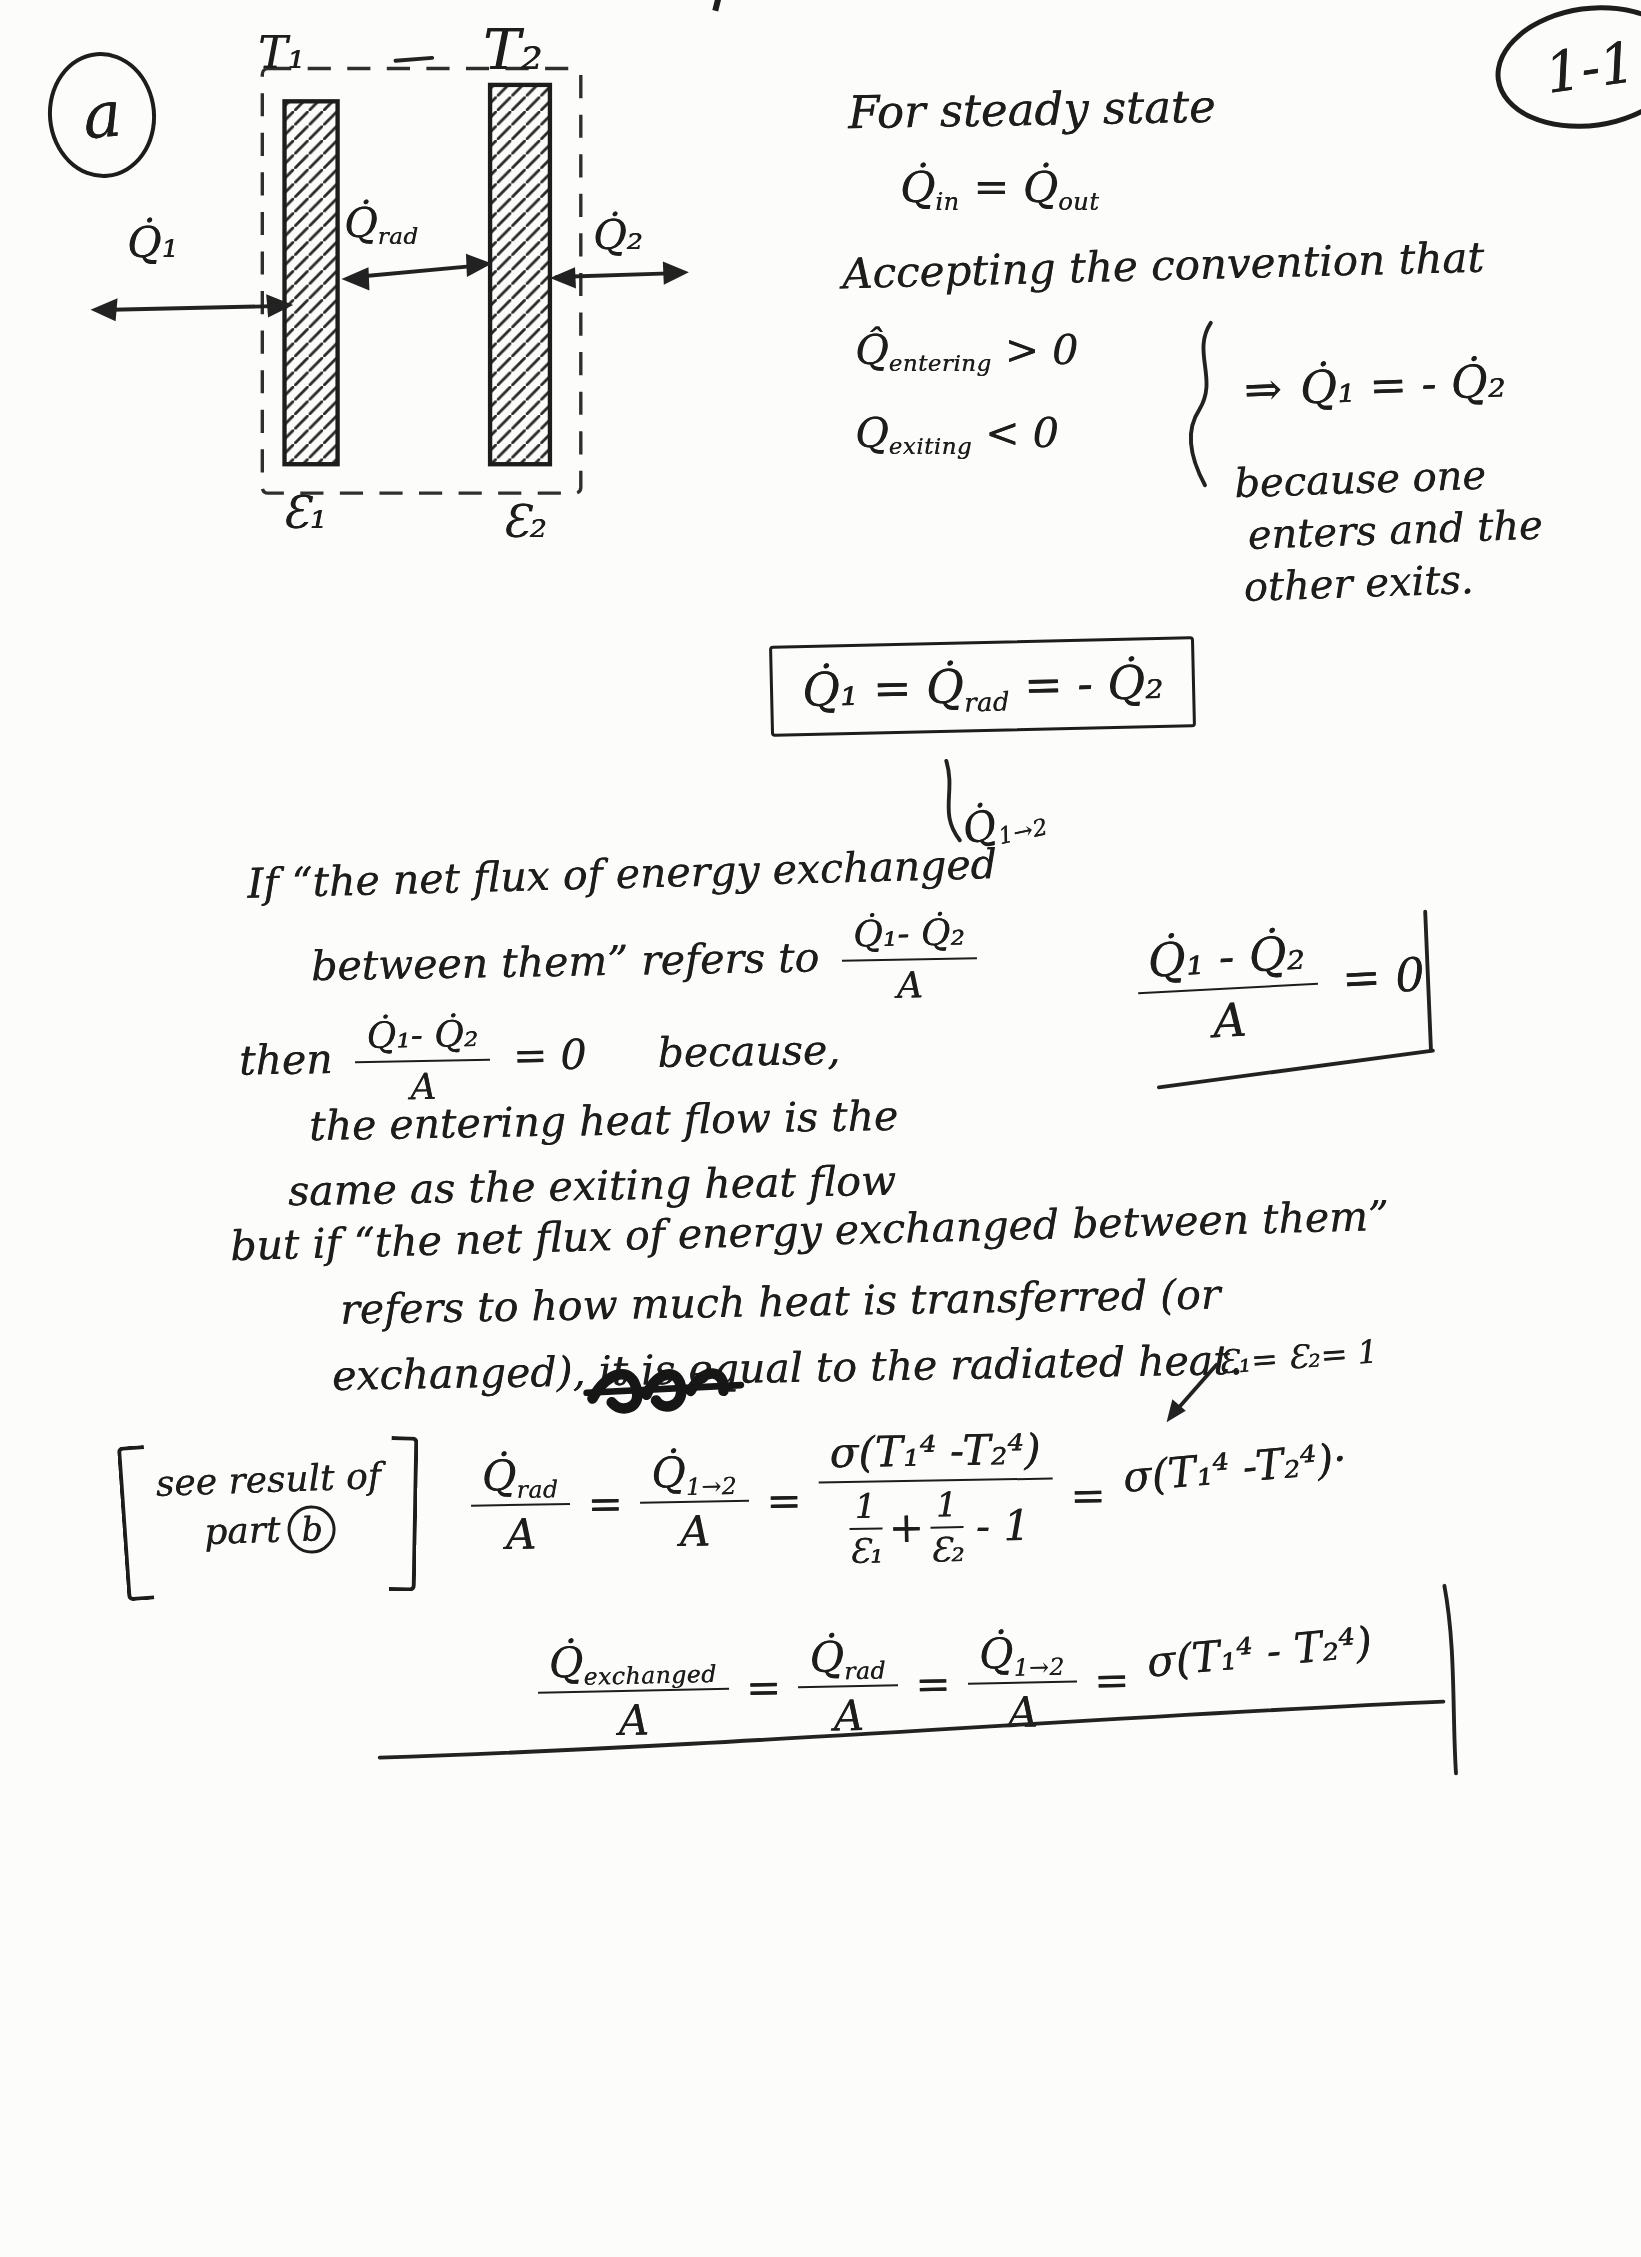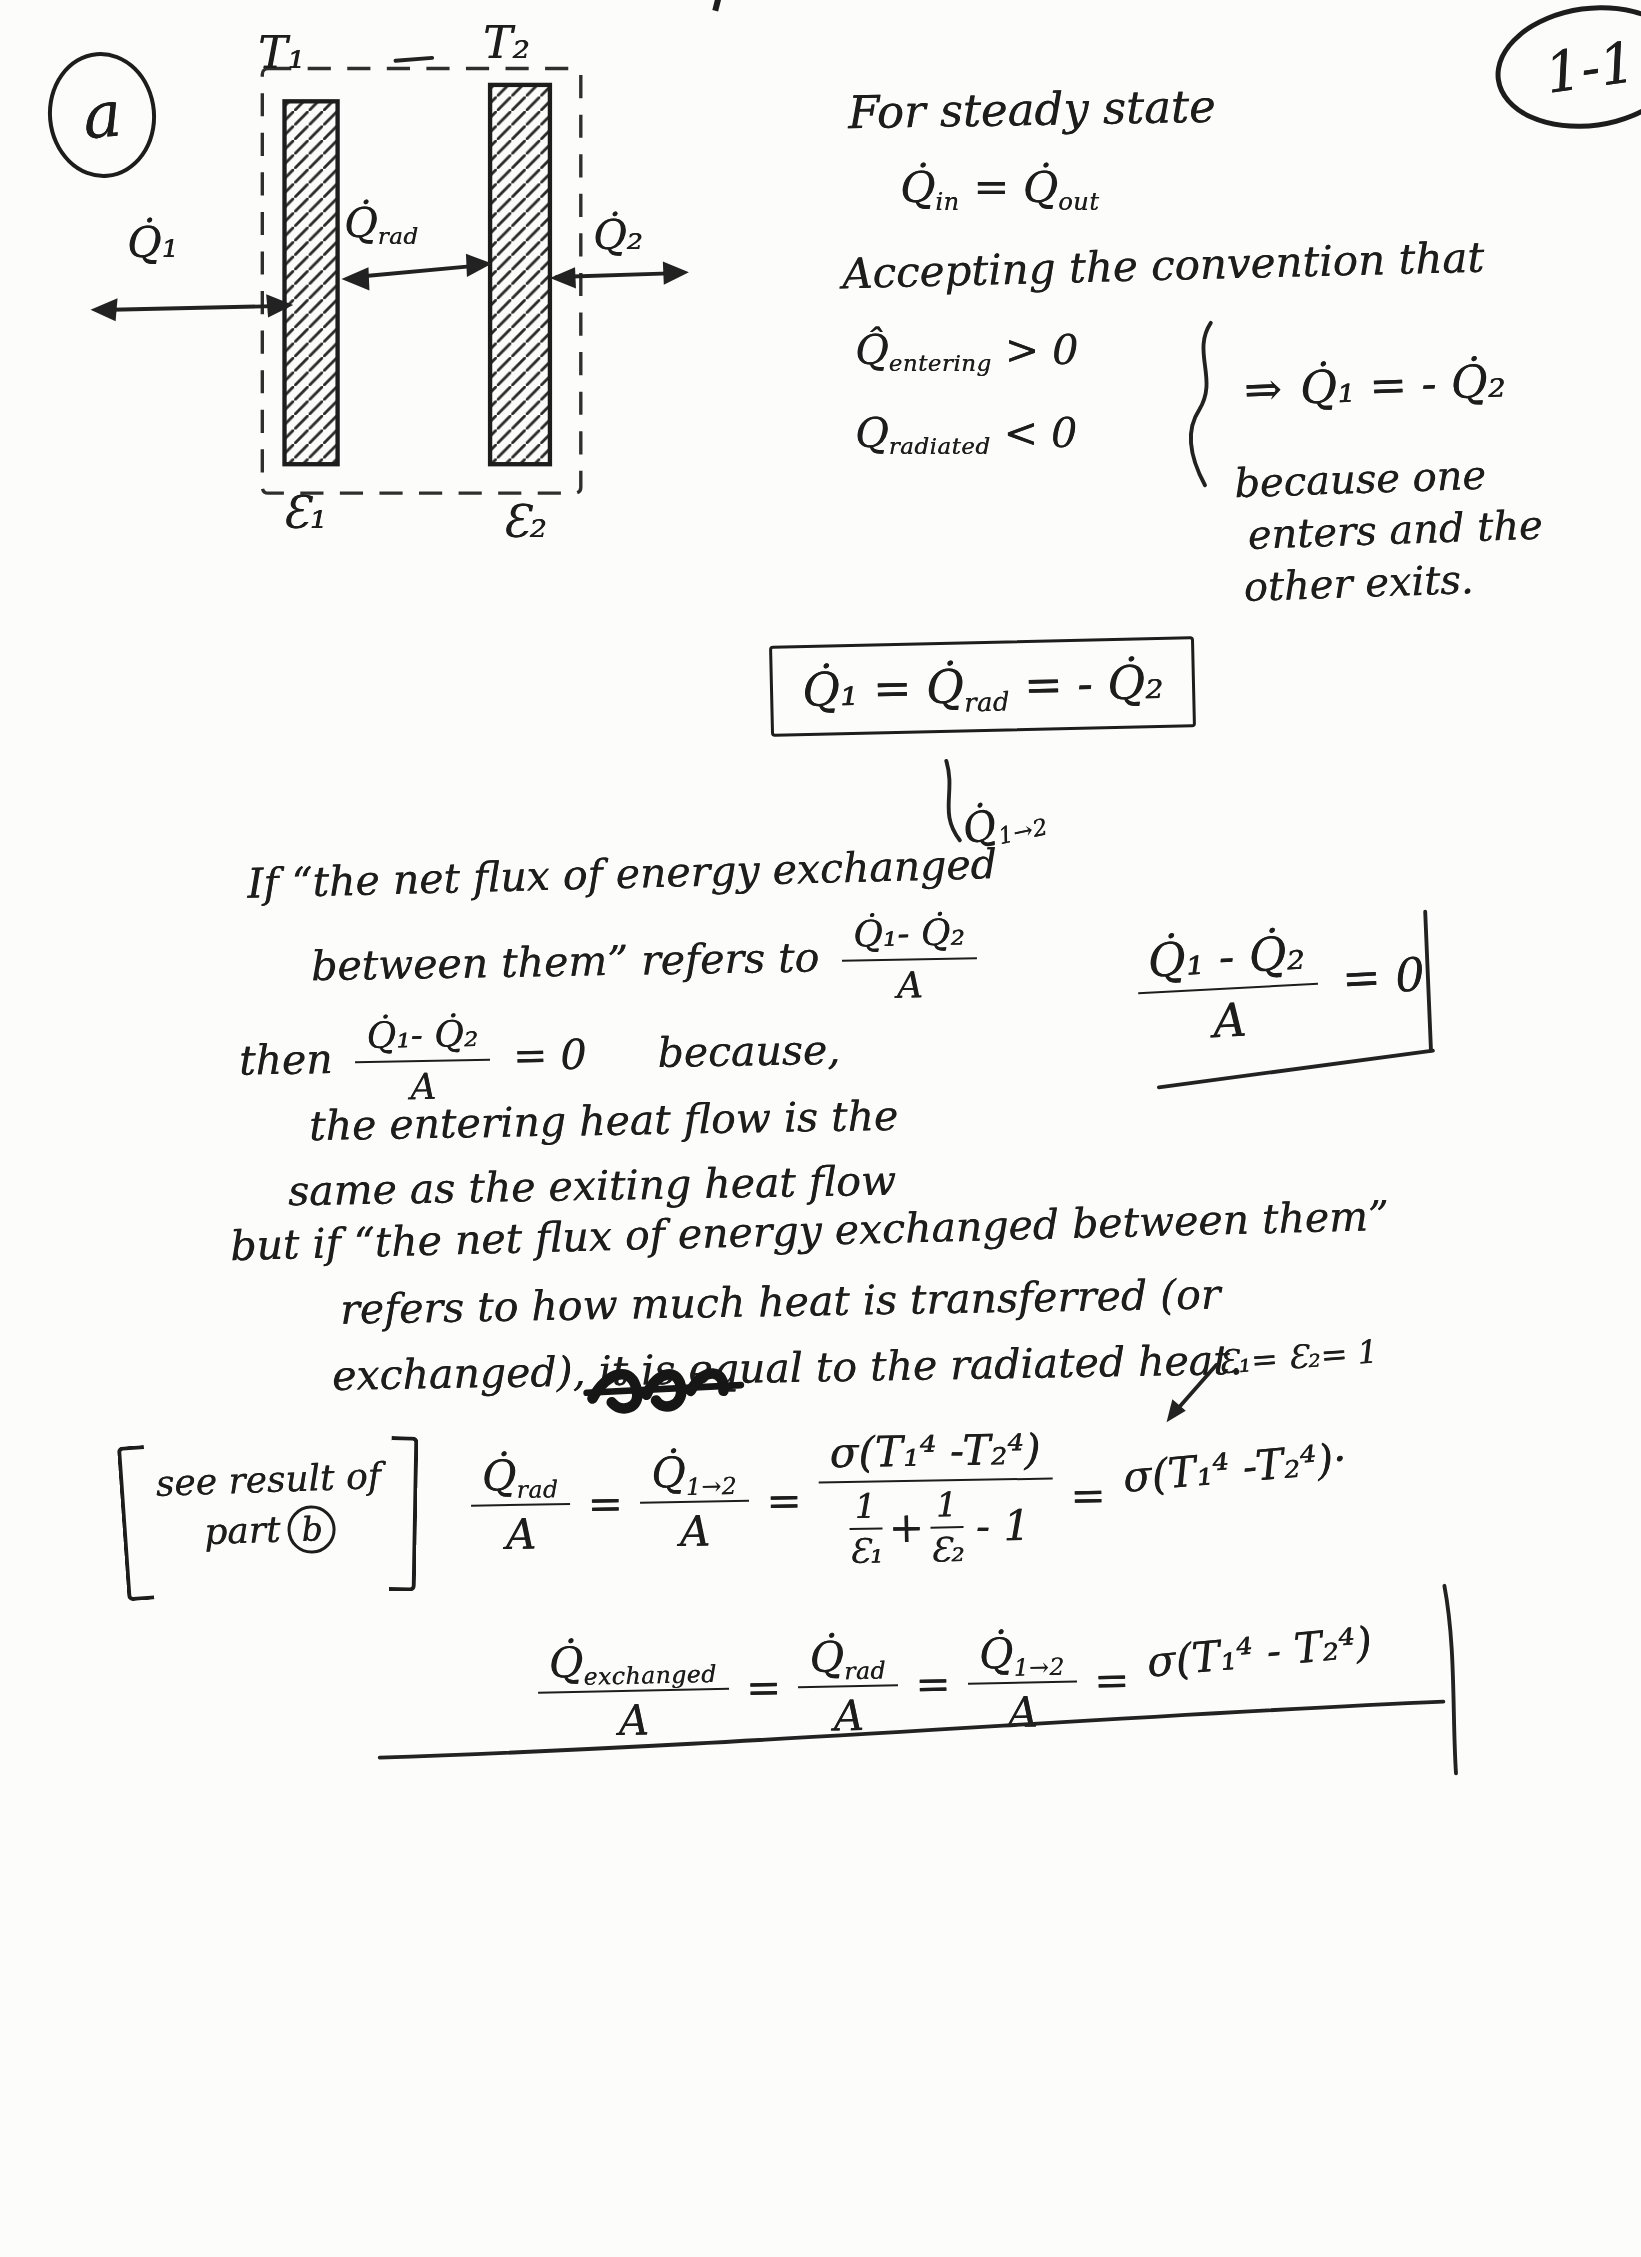--- a/index.html
+++ b/index.html
@@ -81,21 +81,21 @@
     <g>
       <line class="stroke" x1="497" y1="262" x2="622" y2="258"></line>
       <polygon points="490,263 516,252 517,274" fill="#222"></polygon>
       <polygon points="634,257 607,246 608,270" fill="#222"></polygon>
     </g>
 
     <line x1="330" y1="38" x2="368" y2="35" stroke="#222" stroke-width="4" stroke-linecap="round"></line>
   </svg>
 
   <div class="abs ink" style="left:258px; top:27px; font-size:44px;">T₁</div>
-  <div class="abs ink" style="left:483px; top:17.4px; font-size:44px;">T₂</div>
+  <div class="abs ink" style="left:483px; top:17.4px; font-size:56px;">T₂</div>
   <div class="abs ink" style="left:127px; top:218px; font-size:42px;">Q̇₁</div>
   <div class="abs ink" style="left:344px; top:199px; font-size:41px;">
     <span>Q̇</span><span class="qsub">rad</span>
   </div>
   <div class="abs ink" style="left:593px; top:211px; font-size:41px;">Q̇₂</div>
   <div class="abs ink" style="left:282px; top:487px; font-size:44px;">Ɛ₁</div>
   <div class="abs ink" style="left:502px; top:496px; font-size:44px;">Ɛ₂</div>
 
   <div class="abs ink" style="left:848px; top:83px; font-size:45px; transform:rotate(-1deg);">For steady state</div>
 
@@ -106,21 +106,21 @@
   </div>
 
   <div class="abs ink" style="left:842px; top:241px; font-size:42px; transform:rotate(-1.5deg); white-space:nowrap;">Accepting the convention that</div>
 
   <div class="abs ink" style="left:855px; top:326px; font-size:41px;">
     <span><span>Q̂</span><span class="qsub">entering</span></span>
     <span>&gt; 0</span>
   </div>
 
   <div class="abs ink" style="left:855px; top:409px; font-size:41px;">
-    <span><span>Q</span><span class="qsub">radiated</span></span>
+    <span><span>Q</span><span class="qsub">exiting</span></span>
     <span>&lt; 0</span>
   </div>
 
   <svg class="abs" style="left:1176px; top:319px;" width="58" height="174" viewBox="0 0 60 180">
     <path class="stroke" stroke-width="5" d="M36,4 C16,34 44,62 24,94 C8,118 16,146 30,172"></path>
   </svg>
 
   <div class="abs ink" style="left:1244px; top:359px; font-size:45px; white-space:nowrap; transform:rotate(-2deg);">
     <span style="letter-spacing:3.9px;">⇒</span>
     <span>Q̇₁</span>

